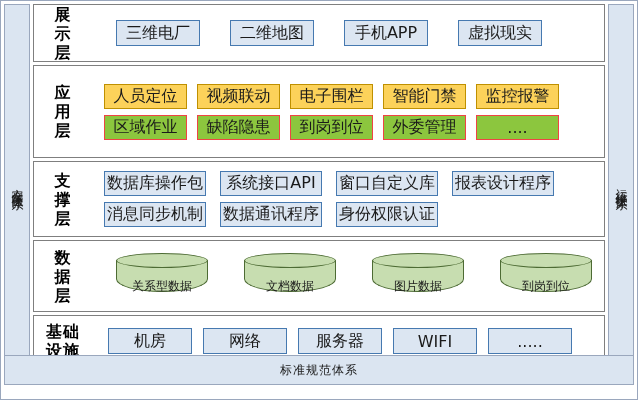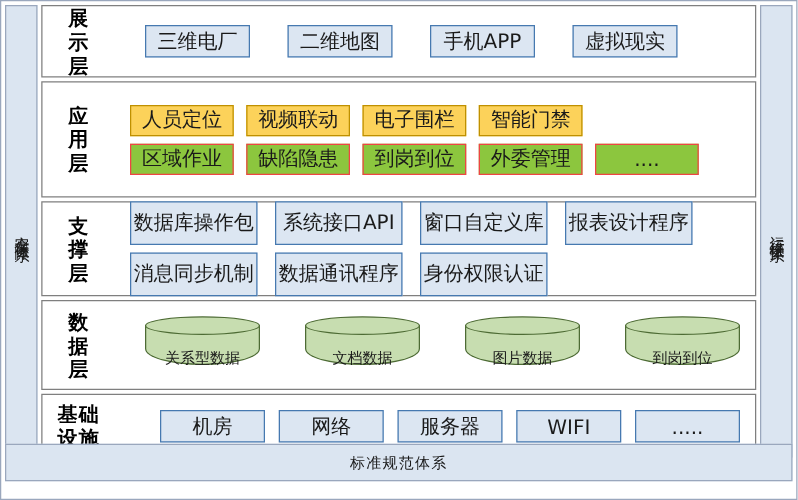--- a/index.html
+++ b/index.html
@@ -86,21 +86,21 @@
     box-sizing: border-box;
     background: #ffffff;
     display: flex;
     align-items: center;
     flex: 0 0 auto;
   }
   .layer-presentation  { height: 58px; }
   .layer-application   { height: 93px; }
   .layer-support       { height: 76px; }
   .layer-data          { height: 72px; }
-  .layer-infra         { height: 52px; gap: 20px; }
+  .layer-infra         { height: 52px; }
 
   .layer-label {
     width: 58px;
     flex: 0 0 58px;
     display: flex;
     align-items: center;
     justify-content: center;
     font-size: 16px;
     font-weight: bold;
     color: #000000;
@@ -158,21 +158,21 @@
   
   .pres-row { justify-content: flex-start; gap: 30px; padding-left: 18px; }
   .pres-row .node { width: 84px; height: 26px; }
 
   
   .app-row { gap: 10px; padding-left: 6px; }
   .app-row .node { width: 83px; height: 25px; }
 
   
   .sup-row { gap: 14px; padding-left: 6px; }
-  .sup-row .node { width: 102px; height: 35px; text-align: center; }
+  .sup-row .node { width: 102px; height: 25px; text-align: center; }
 
   
   .infra-row { gap: 11px; padding-left: 10px; }
   .infra-row .node { width: 84px; height: 26px; }
 
   
   .cyl-row {
     display: flex;
     gap: 36px;
     padding-left: 18px;
@@ -260,20 +260,21 @@
           <span class="ch">用</span>
           <span class="ch">层</span>
         </span>
       </div>
       <div class="layer-body">
         <div class="row app-row">
           <div class="node node-yellow">人员定位</div>
           <div class="node node-yellow">视频联动</div>
           <div class="node node-yellow">电子围栏</div>
           <div class="node node-yellow">智能门禁</div>
+          <div class="node node-yellow">监控报警</div>
         </div>
         <div class="row app-row">
           <div class="node node-green">区域作业</div>
           <div class="node node-green">缺陷隐患</div>
           <div class="node node-green">到岗到位</div>
           <div class="node node-green">外委管理</div>
           <div class="node node-green">....</div>
         </div>
       </div>
     </div>

